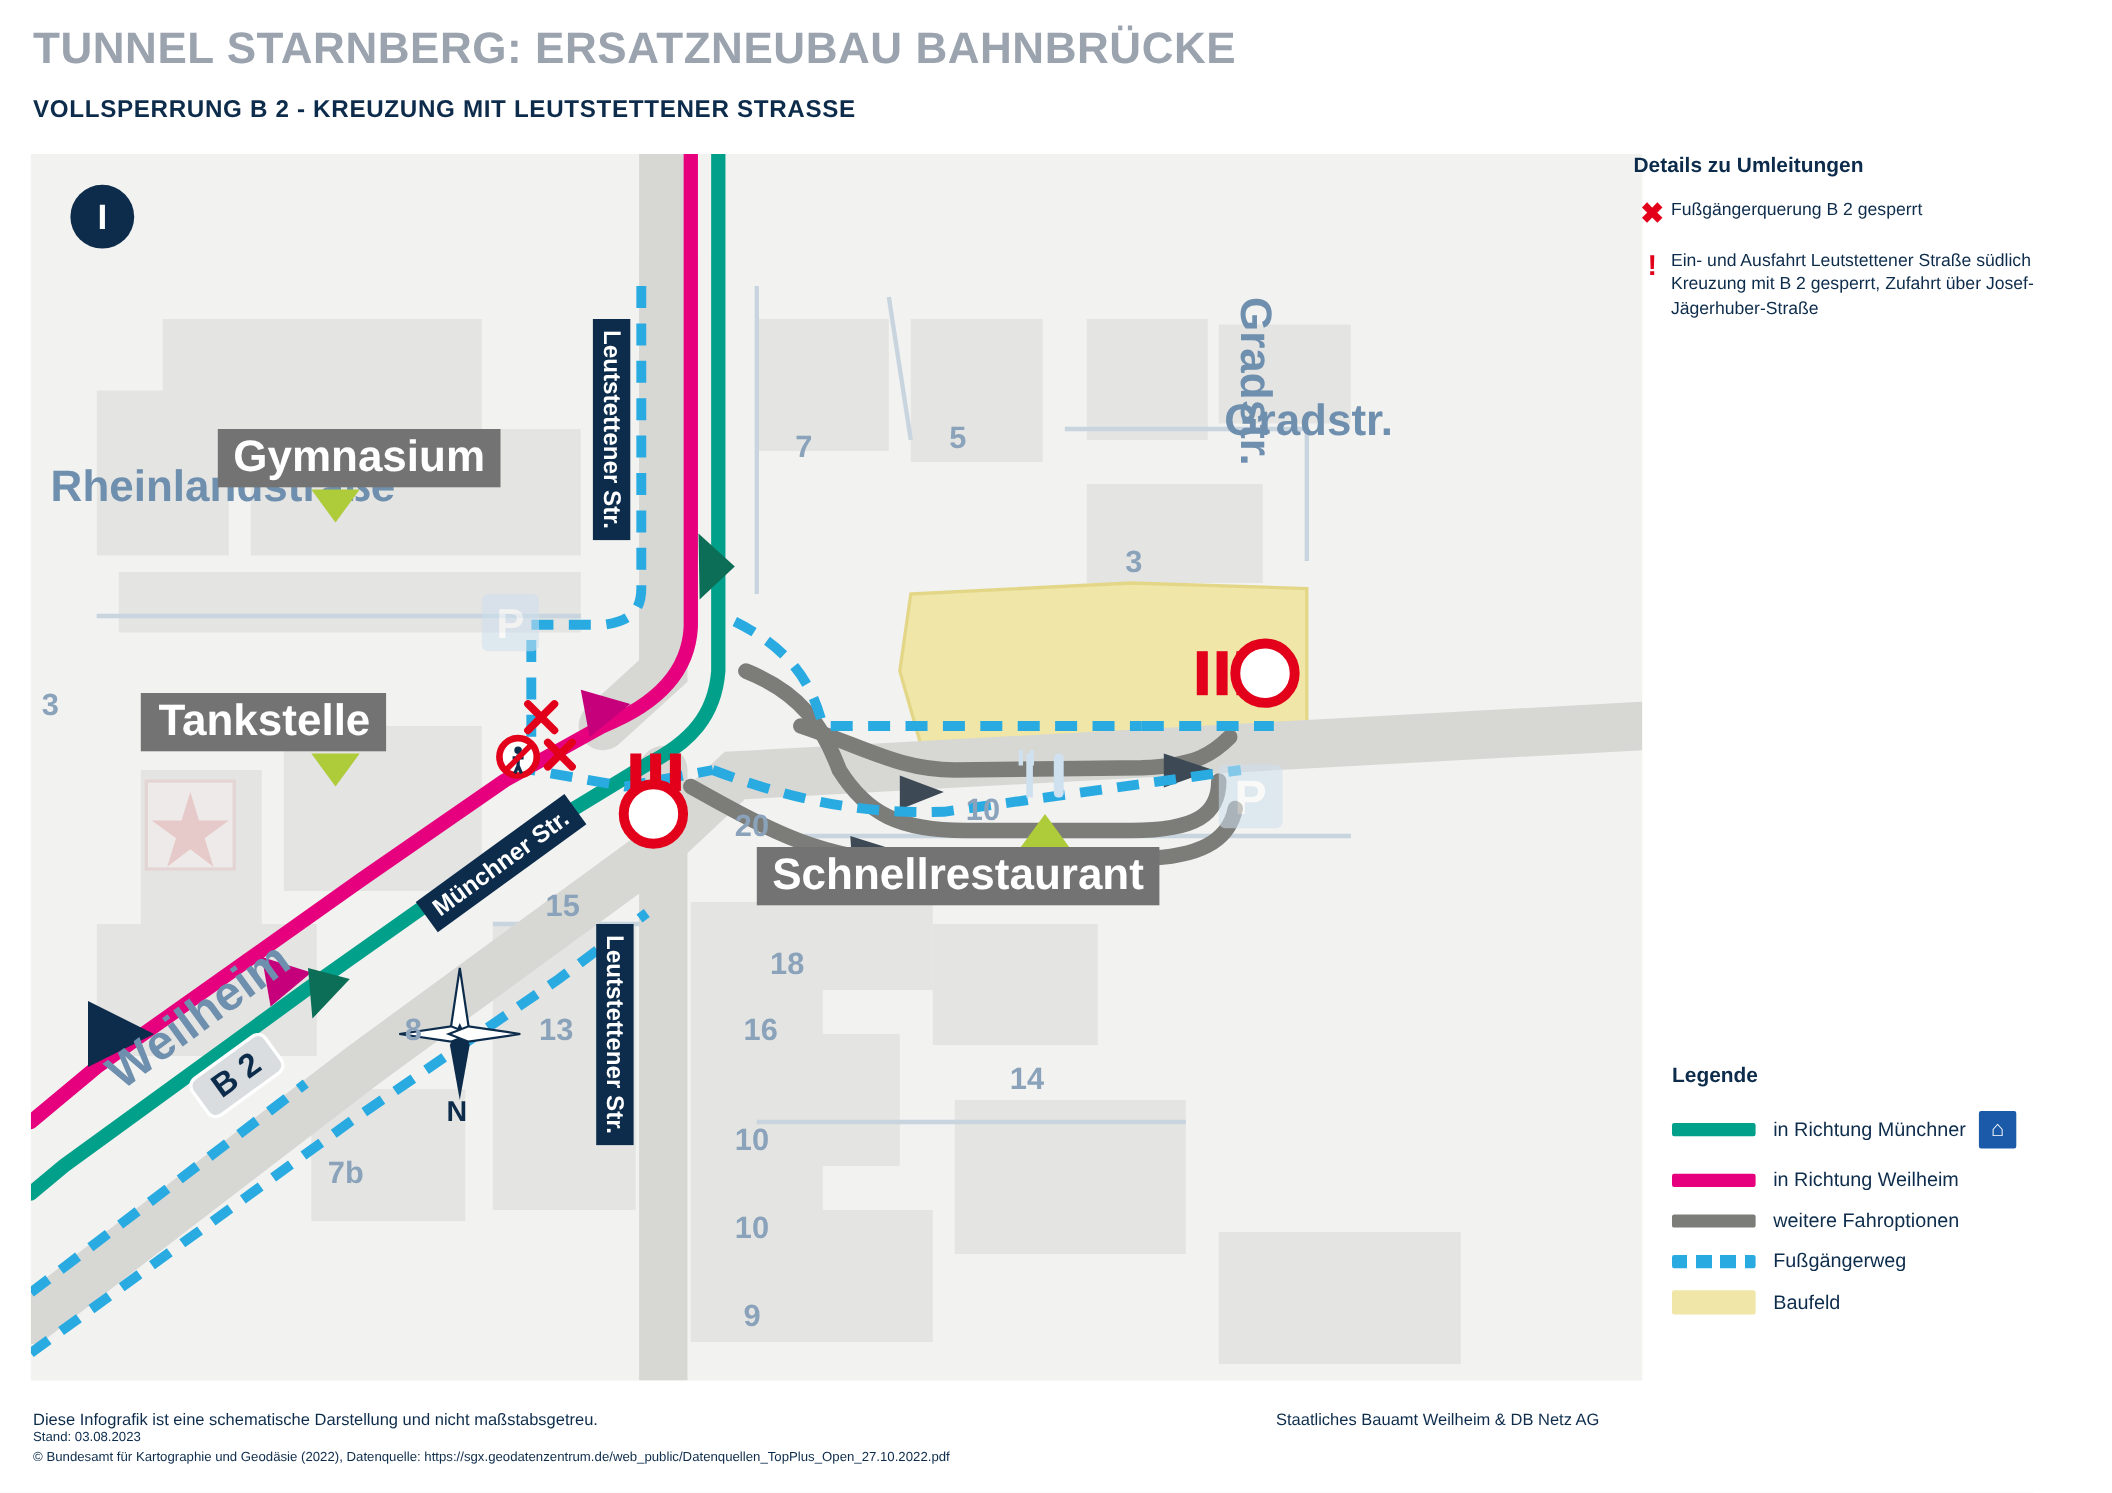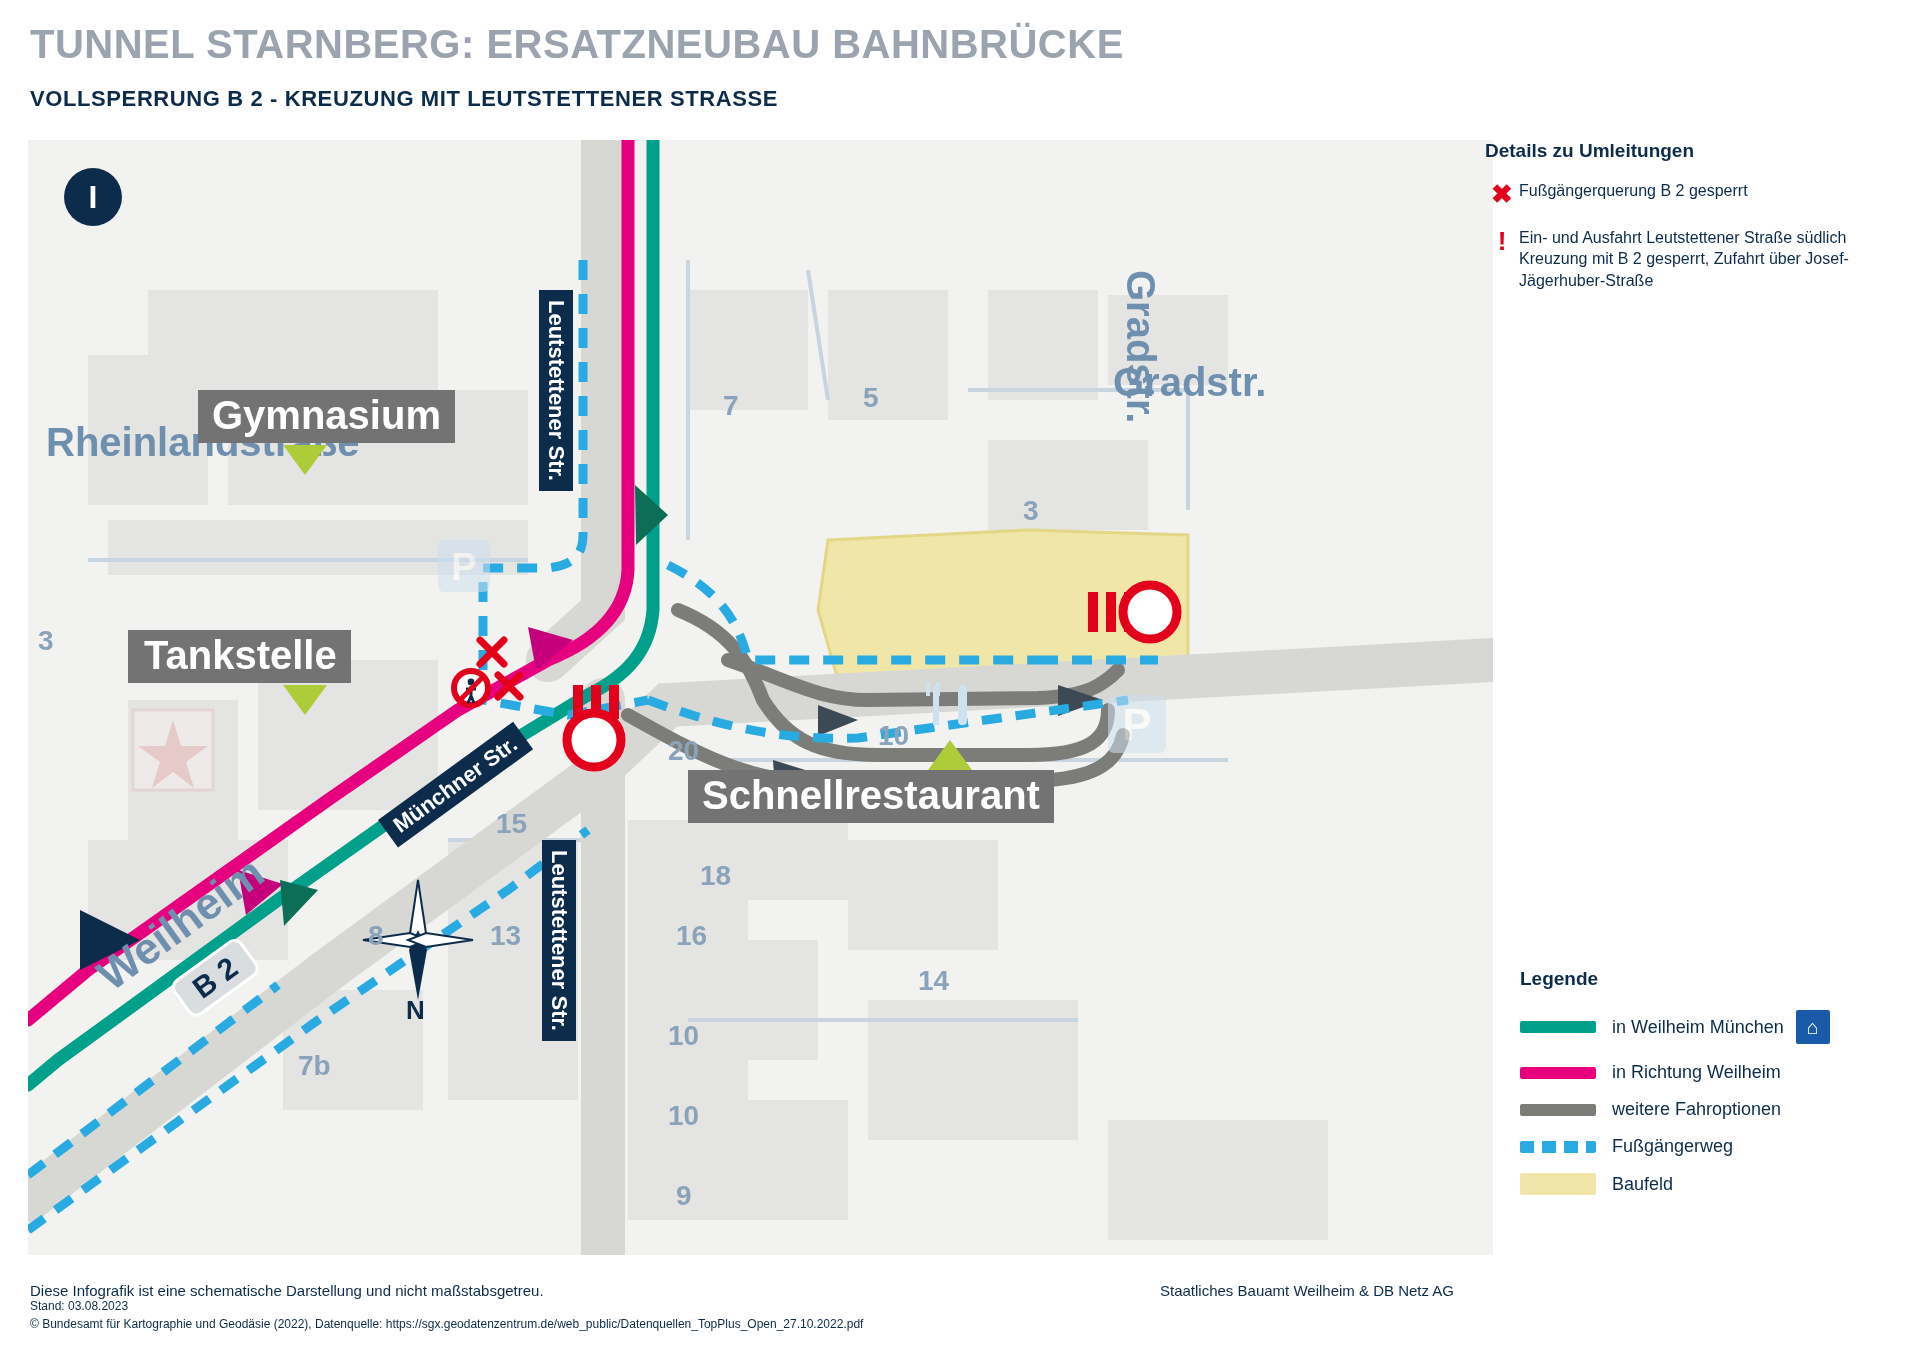--- a/index.html
+++ b/index.html
@@ -277,21 +277,21 @@
     <div class="detailIcon">!</div>
     <div class="detailText">Ein- und Ausfahrt Leutstettener Straße südlich Kreuzung mit B 2 gesperrt, Zufahrt über Josef-Jägerhuber-Straße</div>
   </div>
 </div>
 
 <div class="legend">
   <div class="panelTitle">Legende</div>
 
   <div class="legendRow">
     <div class="legendSwatch" style="background:#00a08a;"></div>
-    <div class="legendLabel">in Weilheim München</div>
+    <div class="legendLabel">in Richtung Münchner</div>
     <div class="autobahn">⌂</div>
   </div>
 
   <div class="legendRow">
     <div class="legendSwatch" style="background:#e6007e;"></div>
     <div class="legendLabel">in Richtung Weilheim</div>
   </div>
 
   <div class="legendRow">
     <div class="legendSwatch" style="background:#7c7c78;"></div>

